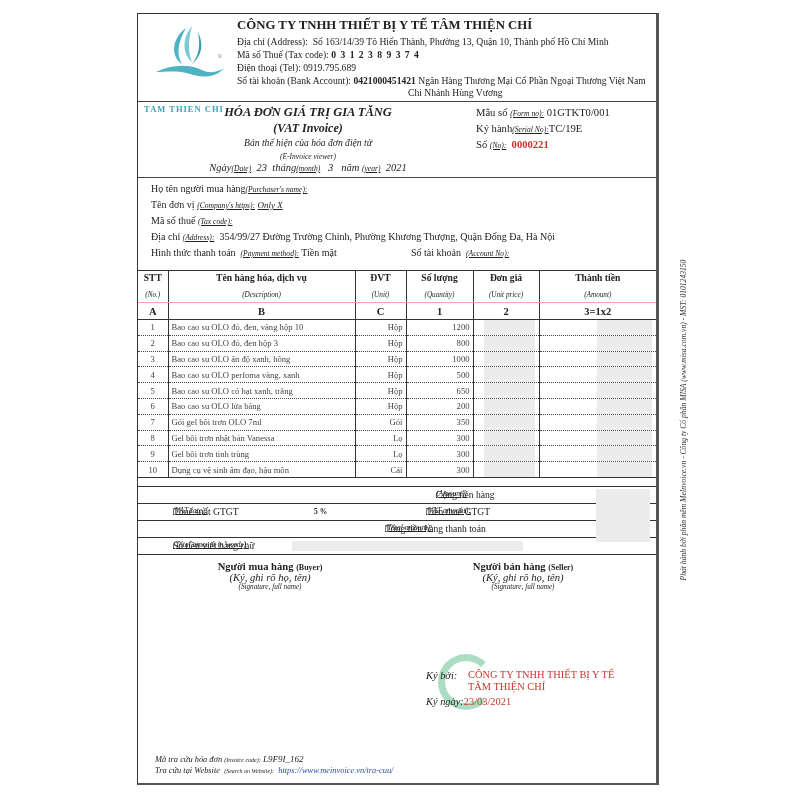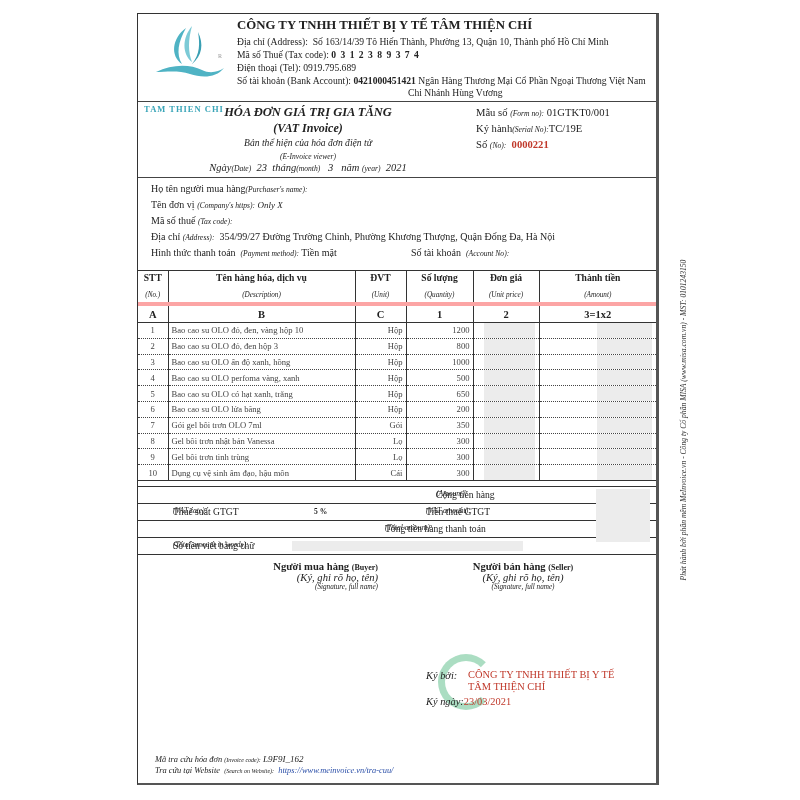--- a/index.html
+++ b/index.html
@@ -17,28 +17,28 @@
   .bank2 { position:absolute; left:330px; font-size:9.6px; }
   b.mono-b { font-weight:bold; letter-spacing:1px; }
   
   .title { position:absolute; left:0; width:340px; text-align:center; }
   .t1 { top:4px; font-size:12.5px; font-weight:bold; font-style:italic; }
   .t2 { top:20px; font-size:12px; font-weight:bold; font-style:italic; }
   .t3 { top:36px; font-size:9.6px; font-style:italic; }
   .t4 { top:51px; font-size:7.5px; font-style:italic; }
   .t5 { top:61px; font-size:10.5px; font-style:italic; }
   .meta { position:absolute; left:338px; font-size:10.6px; white-space:nowrap; }
-  .small-it { font-style:italic; font-size:7.6px; }
+  .small-it { font-style:italic; font-size:7.6px;text-decoration:underline; }
   .red { color:#c0392b; font-weight:bold; }
   
   .bline { position:absolute; left:13px; font-size:10px; white-space:nowrap; }
   
   table.items { position:absolute; left:0; top:256px; width:518px; border-collapse:collapse; table-layout:fixed; }
   table.items td, table.items th { border-right:1px solid #333; padding:0 3px; font-size:8.6px; height:14.8px; }
-  table.items th { border-bottom:4px solid #fca5a5; font-weight:bold; font-size:9.6px; text-align:center; line-height:11px; padding-top:1px; padding-bottom:1px; }
+  table.items th { border-bottom:1px solid #fca5a5; font-weight:bold; font-size:9.6px; text-align:center; line-height:11px; padding-top:1px; padding-bottom:1px; }
   table.items th .en { display:block; font-size:7.2px; font-style:italic; font-weight:normal;margin-top:7px; }
   table.items tr.codes td { border-bottom:1px solid #333; text-align:center; font-weight:bold; font-size:10.5px; height:16px; }
   table.items tr.row td { border-bottom:1px dotted #444; color:#444; }
   table.items tr.row:last-child td { border-bottom:1px solid #333; }
   table.items td:last-child, table.items th:last-child { border-right:none; }
   .c { text-align:center; } .r { text-align:right; }
   .mask { background:#ececec; display:block; height:100%; }
   .mask-cell { padding:0 !important; }
   
   .tot { position:absolute; left:0; right:0; border-bottom:1px solid #333; height:16px; font-size:9.6px; }
@@ -328,21 +328,21 @@
     <div class="tot" style="top:51px;">
       <span style="left:35px;top:2px;">
           <span>Số tiền viết bằng chữ</span>
           <span class="small-it">(Total amount in words):</span>
         </span>
       <div class="maskwords"></div>
     </div>
   </div>
   <div class="masktot" style="top:475px;"></div>
 
-  <div class="sig" style="left:40px;top:547px;text-align:right;">
+  <div class="sig" style="left:32px;top:547px;">
     <div class="h"><span>Người mua hàng</span> <small>(Buyer)</small></div>
     <div class="i">(Ký, ghi rõ họ, tên)</div>
     <div class="e">(Signature, full name)</div>
   </div>
   <div class="sig" style="left:285px;top:547px;">
     <div class="h"><span>Người bán hàng</span> <small>(Seller)</small></div>
     <div class="i">(Ký, ghi rõ họ, tên)</div>
     <div class="e">(Signature, full name)</div>
   </div>
 

